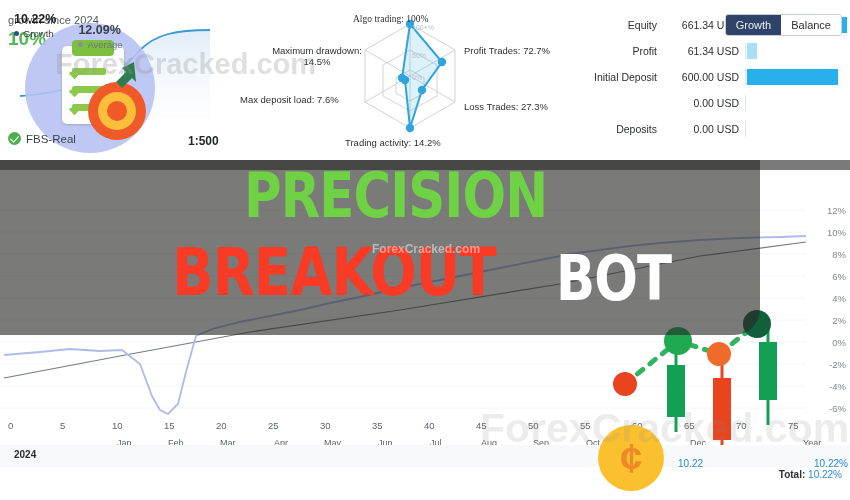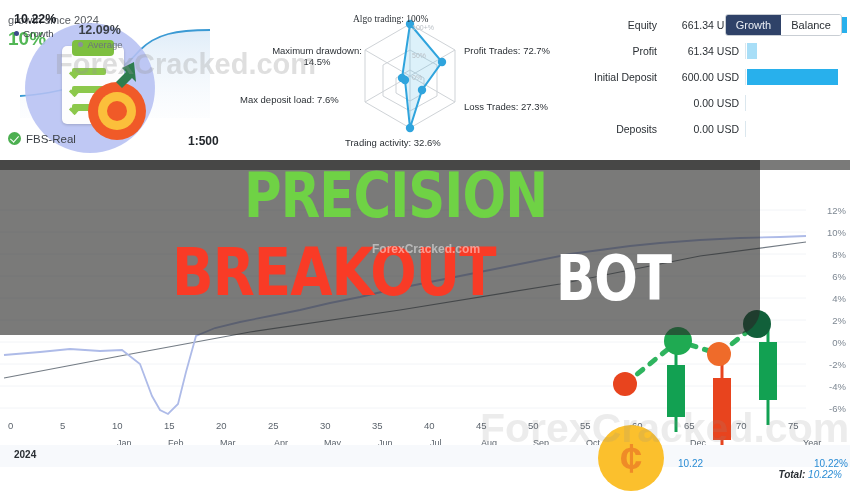--- a/index.html
+++ b/index.html
@@ -48,21 +48,21 @@
   
   .chart{position:absolute;left:0;top:160px;width:850px;height:340px;background:#fff;}
   .yaxis-lbl{position:absolute;right:4px;width:40px;text-align:right;font-size:9.5px;color:#7d8792;}
   .xtick{position:absolute;font-size:9.5px;color:#5c646d;}
   .xmon{position:absolute;font-size:9px;color:#5c646d;}
 
   .footer-row{position:absolute;left:0;top:445px;width:850px;height:22px;background:#f7f9fc;}
   .footer-year{position:absolute;left:14px;top:449px;font-size:10px;color:#2a2f34;font-weight:600;}
   .footer-val{position:absolute;font-size:10px;color:#2a8cd4;margin-left:12px;}
   .footer-total{position:absolute;right:8px;top:469px;font-size:10px;color:#2a2f34;font-weight:600;}
-  .footer-total span{color:#2a8cd4;font-weight:400;font-style:italic;}
+  .footer-total span{color:#2a8cd4;font-weight:400;}
   .faq{position:absolute;left:14px;top:478px;display:flex;align-items:center;gap:6px;}
   .faq-ico{width:9px;height:9px;background:#9aa3ad;border-radius:1px;}
   .faq-txt{font-size:10.5px;color:#2a6fbb;}
 
   
   .tabs{position:absolute;right:8px;top:14px;display:flex;border:1px solid #c9ced4;border-radius:3px;overflow:hidden;background:#fff;}
   .tab{padding:4px 10px;font-size:11px;color:#2a2f34;background:#fff;}
   .tab.active{background:#2f4268;color:#e9edf3;}
 
   
@@ -160,21 +160,21 @@
           <circle cx="155" cy="80" r="4.2"></circle>
           <circle cx="152" cy="78" r="4.2"></circle>
         </g>
         <text x="162" y="30" font-size="7" fill="#b9bfc5" font-family="Liberation Sans, sans-serif">100+%</text>
         <text x="162" y="58" font-size="7" fill="#b9bfc5" font-family="Liberation Sans, sans-serif">50%</text>
         <text x="162" y="80" font-size="7" fill="#b9bfc5" font-family="Liberation Sans, sans-serif">0%</text>
       </svg>
       <div class="radar-lbl" style="left:103px;top:14px;font-family:Liberation Serif, serif;">Algo trading: 100%</div>
       <div class="radar-lbl" style="left:214px;top:45px;">Profit Trades: 72.7%</div>
       <div class="radar-lbl" style="left:214px;top:101px;">Loss Trades: 27.3%</div>
-      <div class="radar-lbl" style="left:95px;top:137px;">Trading activity: 32.6%</div>
+      <div class="radar-lbl" style="left:95px;top:137px;">Trading activity: 14.2%</div>
       <div class="radar-lbl" style="left:-10px;top:94px;">Max deposit load: 7.6%</div>
       <div class="radar-lbl" style="left:20px;top:45px;width:94px;white-space:normal;text-align:center;">Maximum drawdown: 14.5%</div>
     </div>
 
     <div class="stats">
       <div class="stat-row" style="top:6px">
         <div class="stat-name">Equity</div>
         <div class="stat-val">661.34 USD</div>
         <div class="stat-bar-wrap">
             <div class="stat-bar" style="width:100px;background:#28b0ec"></div>

